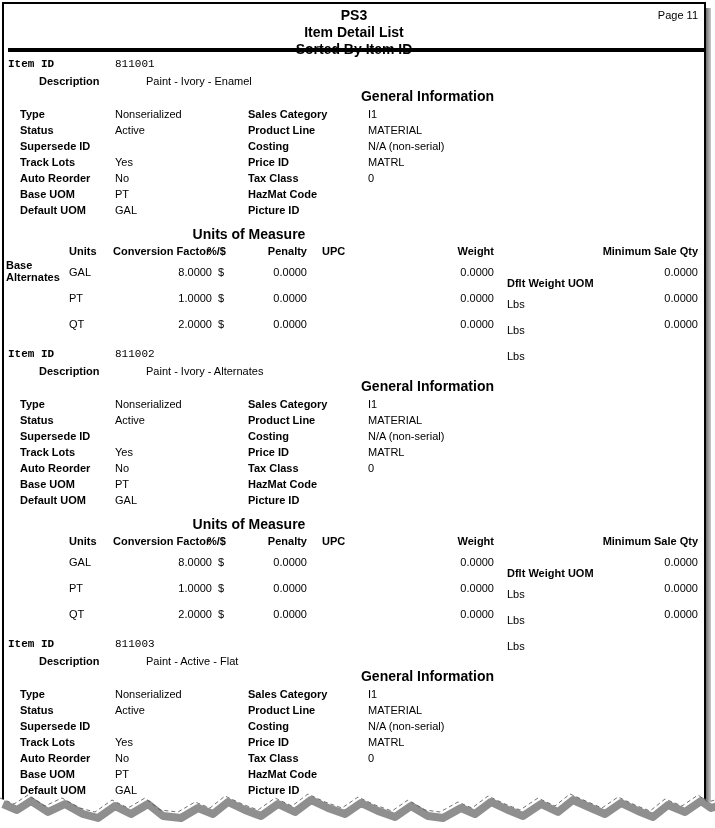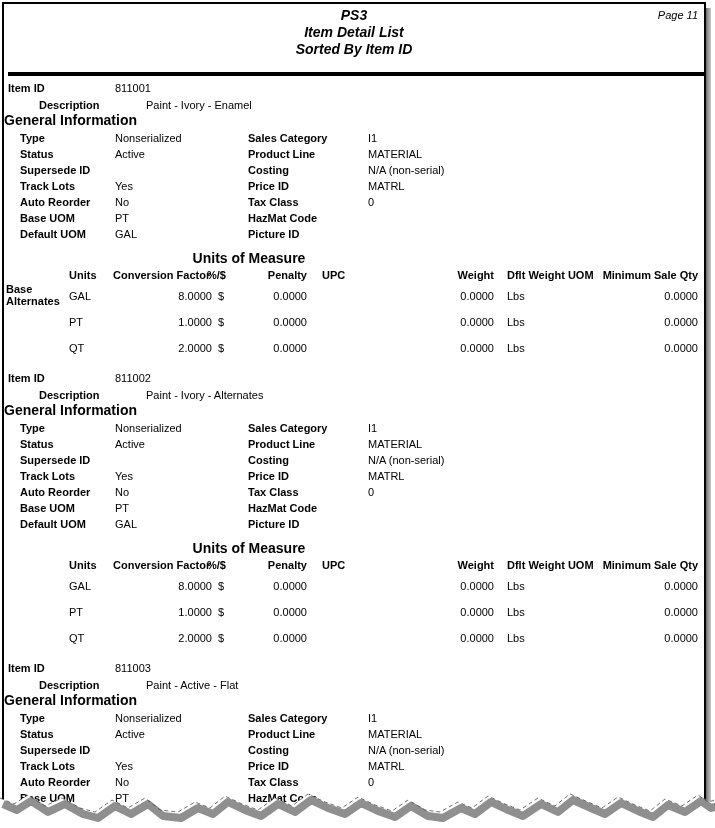--- a/index.html
+++ b/index.html
@@ -20,52 +20,52 @@
     border:2px solid #000000; border-bottom:none;
     z-index:1;
   }
   .shadow-right {
     position:absolute; left:706px; top:8px; width:5px; height:796px;
     background:linear-gradient(to right,#6f6f6f,#c9c9c9);
     z-index:0;
   }
   .tear-svg { position:absolute; left:0; top:778px; width:715px; height:50px; z-index:5; }
 
-  .rpt-header { position:relative; height:68px;font-style:italic; }
+  .rpt-header { position:relative; height:44px; }
   .t-line { position:absolute; left:0; width:100%; text-align:center; font-weight:bold; font-size:14px; line-height:15px; }
   .t1 { top:4px; } .t2 { top:21px; } .t3 { top:38px; }
   .page-num { position:absolute; right:6px; top:5px; font-size:11px; font-weight:normal; }
   .rule { height:4px; background:#000000; margin:0 0 0 4px; }
 
   .item-block { position:relative; margin-top:6px; }
   .item-block + .item-block { margin-top:4px; }
 
-  .r-item { position:relative; height:17px; }
+  .r-item { position:relative; height:17px;font-family:Liberation Mono, monospace; }
   .r-desc { position:relative; height:14px;margin-left:31px; }
-  .sec-head { height:19px; width:490px; text-align:left; font-weight:bold; font-size:14px; line-height:15px; }
+  .sec-head { height:19px; width:490px; text-align:right; font-weight:bold; font-size:14px; line-height:15px; }
   .f-row { position:relative; height:16px; }
   .lA { position:absolute; left:4px; font-weight:bold; }
   .lB { position:absolute; left:16px; font-weight:bold; }
   .v1 { position:absolute; left:111px; }
   .l2 { position:absolute; left:244px; font-weight:bold; }
   .v2 { position:absolute; left:364px; }
 
   .uom-gap { height:7px; }
   .uom-head { height:18px; width:490px; text-align:center; font-weight:bold; font-size:14px; line-height:15px; }
   .uom-hrow { position:relative; height:21px; font-weight:bold; }
   .uom-row { position:relative; height:26px; }
   .c-units { position:absolute; left:65px; }
   .h-conv  { position:absolute; left:109px; }
   .h-pct   { position:absolute; left:203px; }
   .c-conv  { position:absolute; left:109px; width:99px; text-align:right; }
   .c-dlr   { position:absolute; left:214px; }
   .c-pen   { position:absolute; left:234px; width:69px; text-align:right; }
   .c-upc   { position:absolute; left:318px; }
   .c-wt    { position:absolute; left:418px; width:72px; text-align:right; }
-  .c-dwu   { position:absolute; left:503px; }
+  .c-dwu   { position:absolute; left:503px;margin-top:32px; }
   .c-msq   { position:absolute; left:594px; width:100px; text-align:right; }
   .base-alt { position:absolute; left:2px; top:-7px; font-weight:bold; line-height:12px; }
 </style>
 </head>
 <body>
 
 <div class="page">
 
   <div class="rpt-header">
     <div class="t-line t1">PS3</div>

